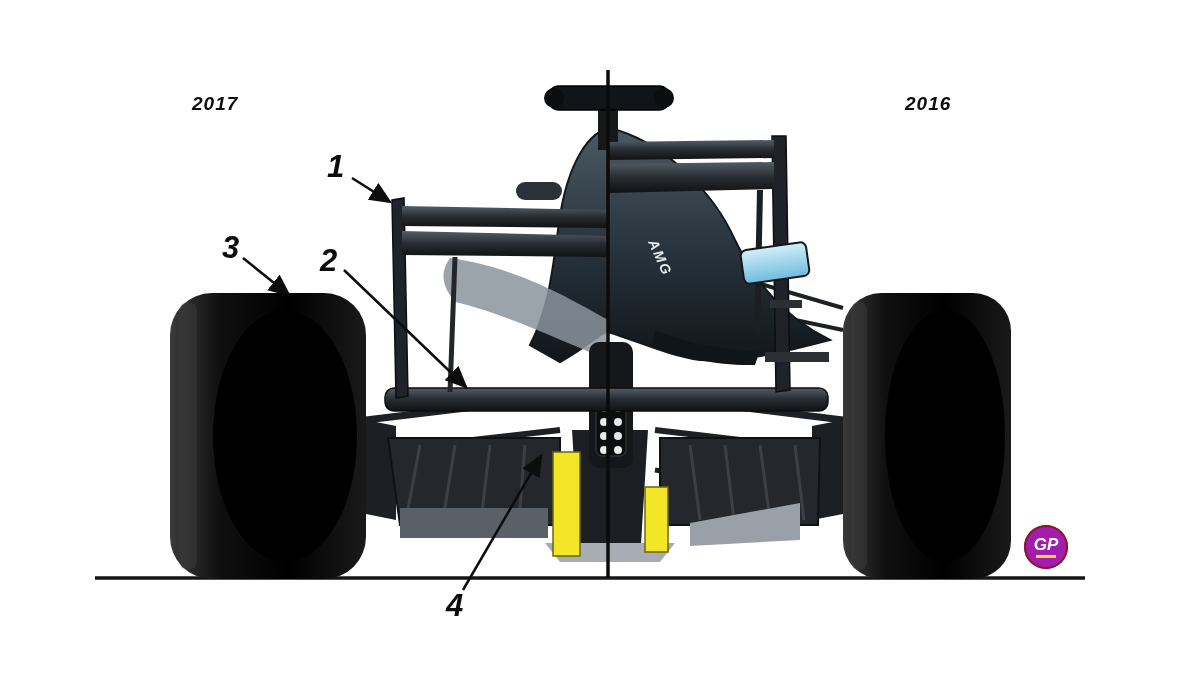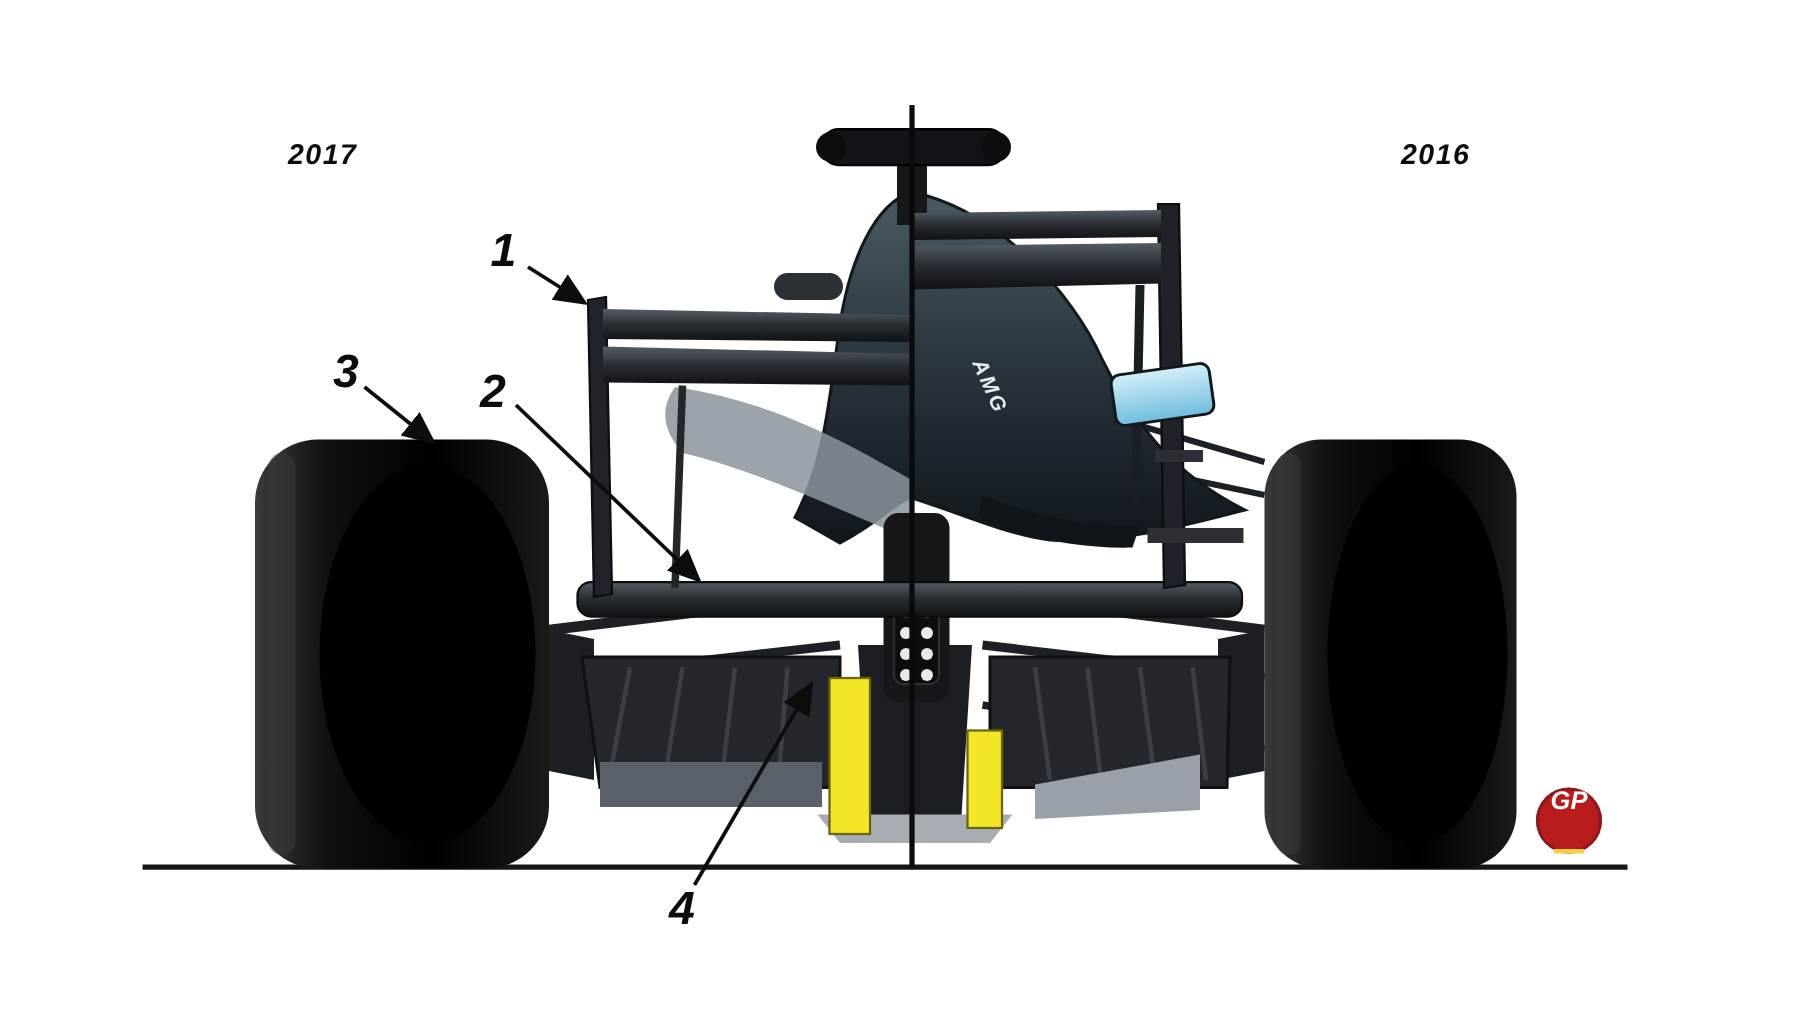--- a/index.html
+++ b/index.html
@@ -190,25 +190,25 @@
 
     <g stroke="#0d0d0d" stroke-width="2.5" marker-end="url(#ah)">
       <line x1="352" y1="178" x2="390" y2="202"></line>
       <line x1="344" y1="270" x2="466" y2="387"></line>
       <line x1="243" y1="258" x2="289" y2="295"></line>
       <line x1="463" y1="590" x2="541" y2="456"></line>
     </g>
   </svg>
 
   <span class="label year" style="left:192px;top:93px;">2017</span>
-  <span class="label year" style="left:934px;top:93px;">2016</span>
+  <span class="label year" style="left:905px;top:93px;">2016</span>
 
   <span class="label callout-num" style="left:327px;top:149px;">1</span>
   <span class="label callout-num" style="left:320px;top:243px;">2</span>
   <span class="label callout-num" style="left:222px;top:230px;">3</span>
   <span class="label callout-num" style="left:446px;top:588px;">4</span>
 
-  <div class="logo-gp" style="background: #b91c1c; justify-content: space-between;">
+  <div class="logo-gp" style="background: #a21caf;">
     <span>GP</span>
     <i></i>
   </div>
 
 </div>
 
 </body></html>

